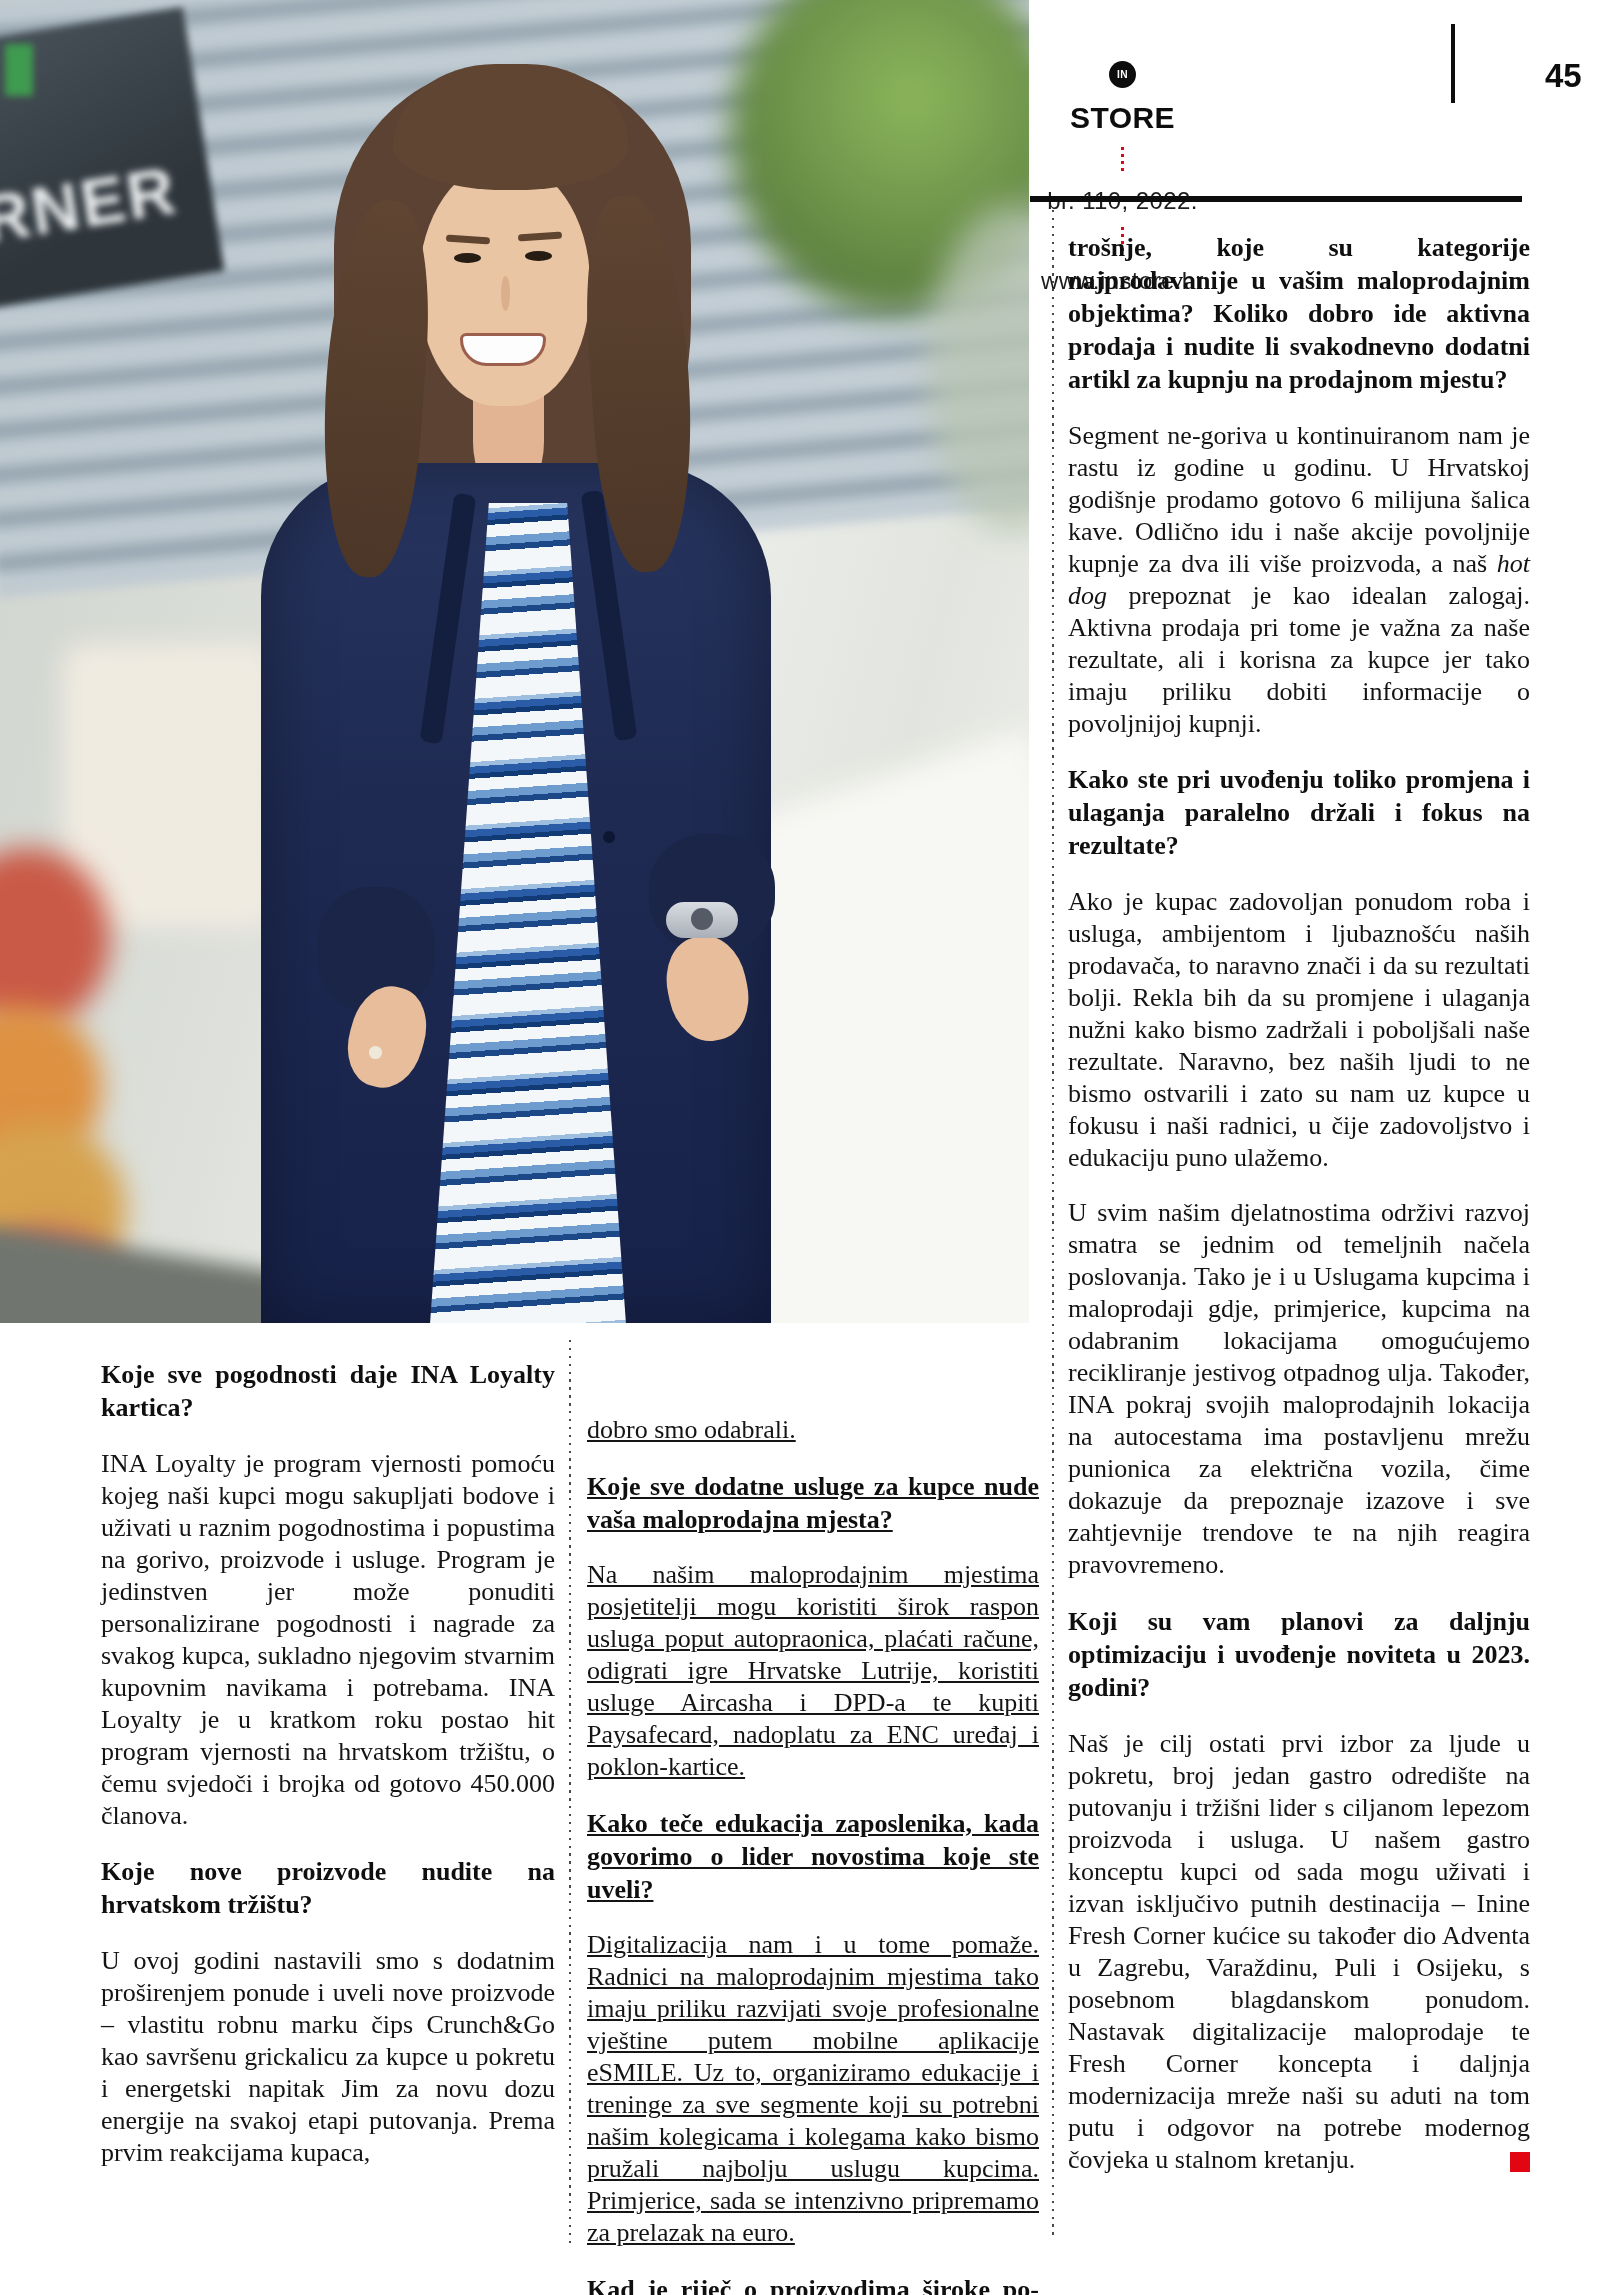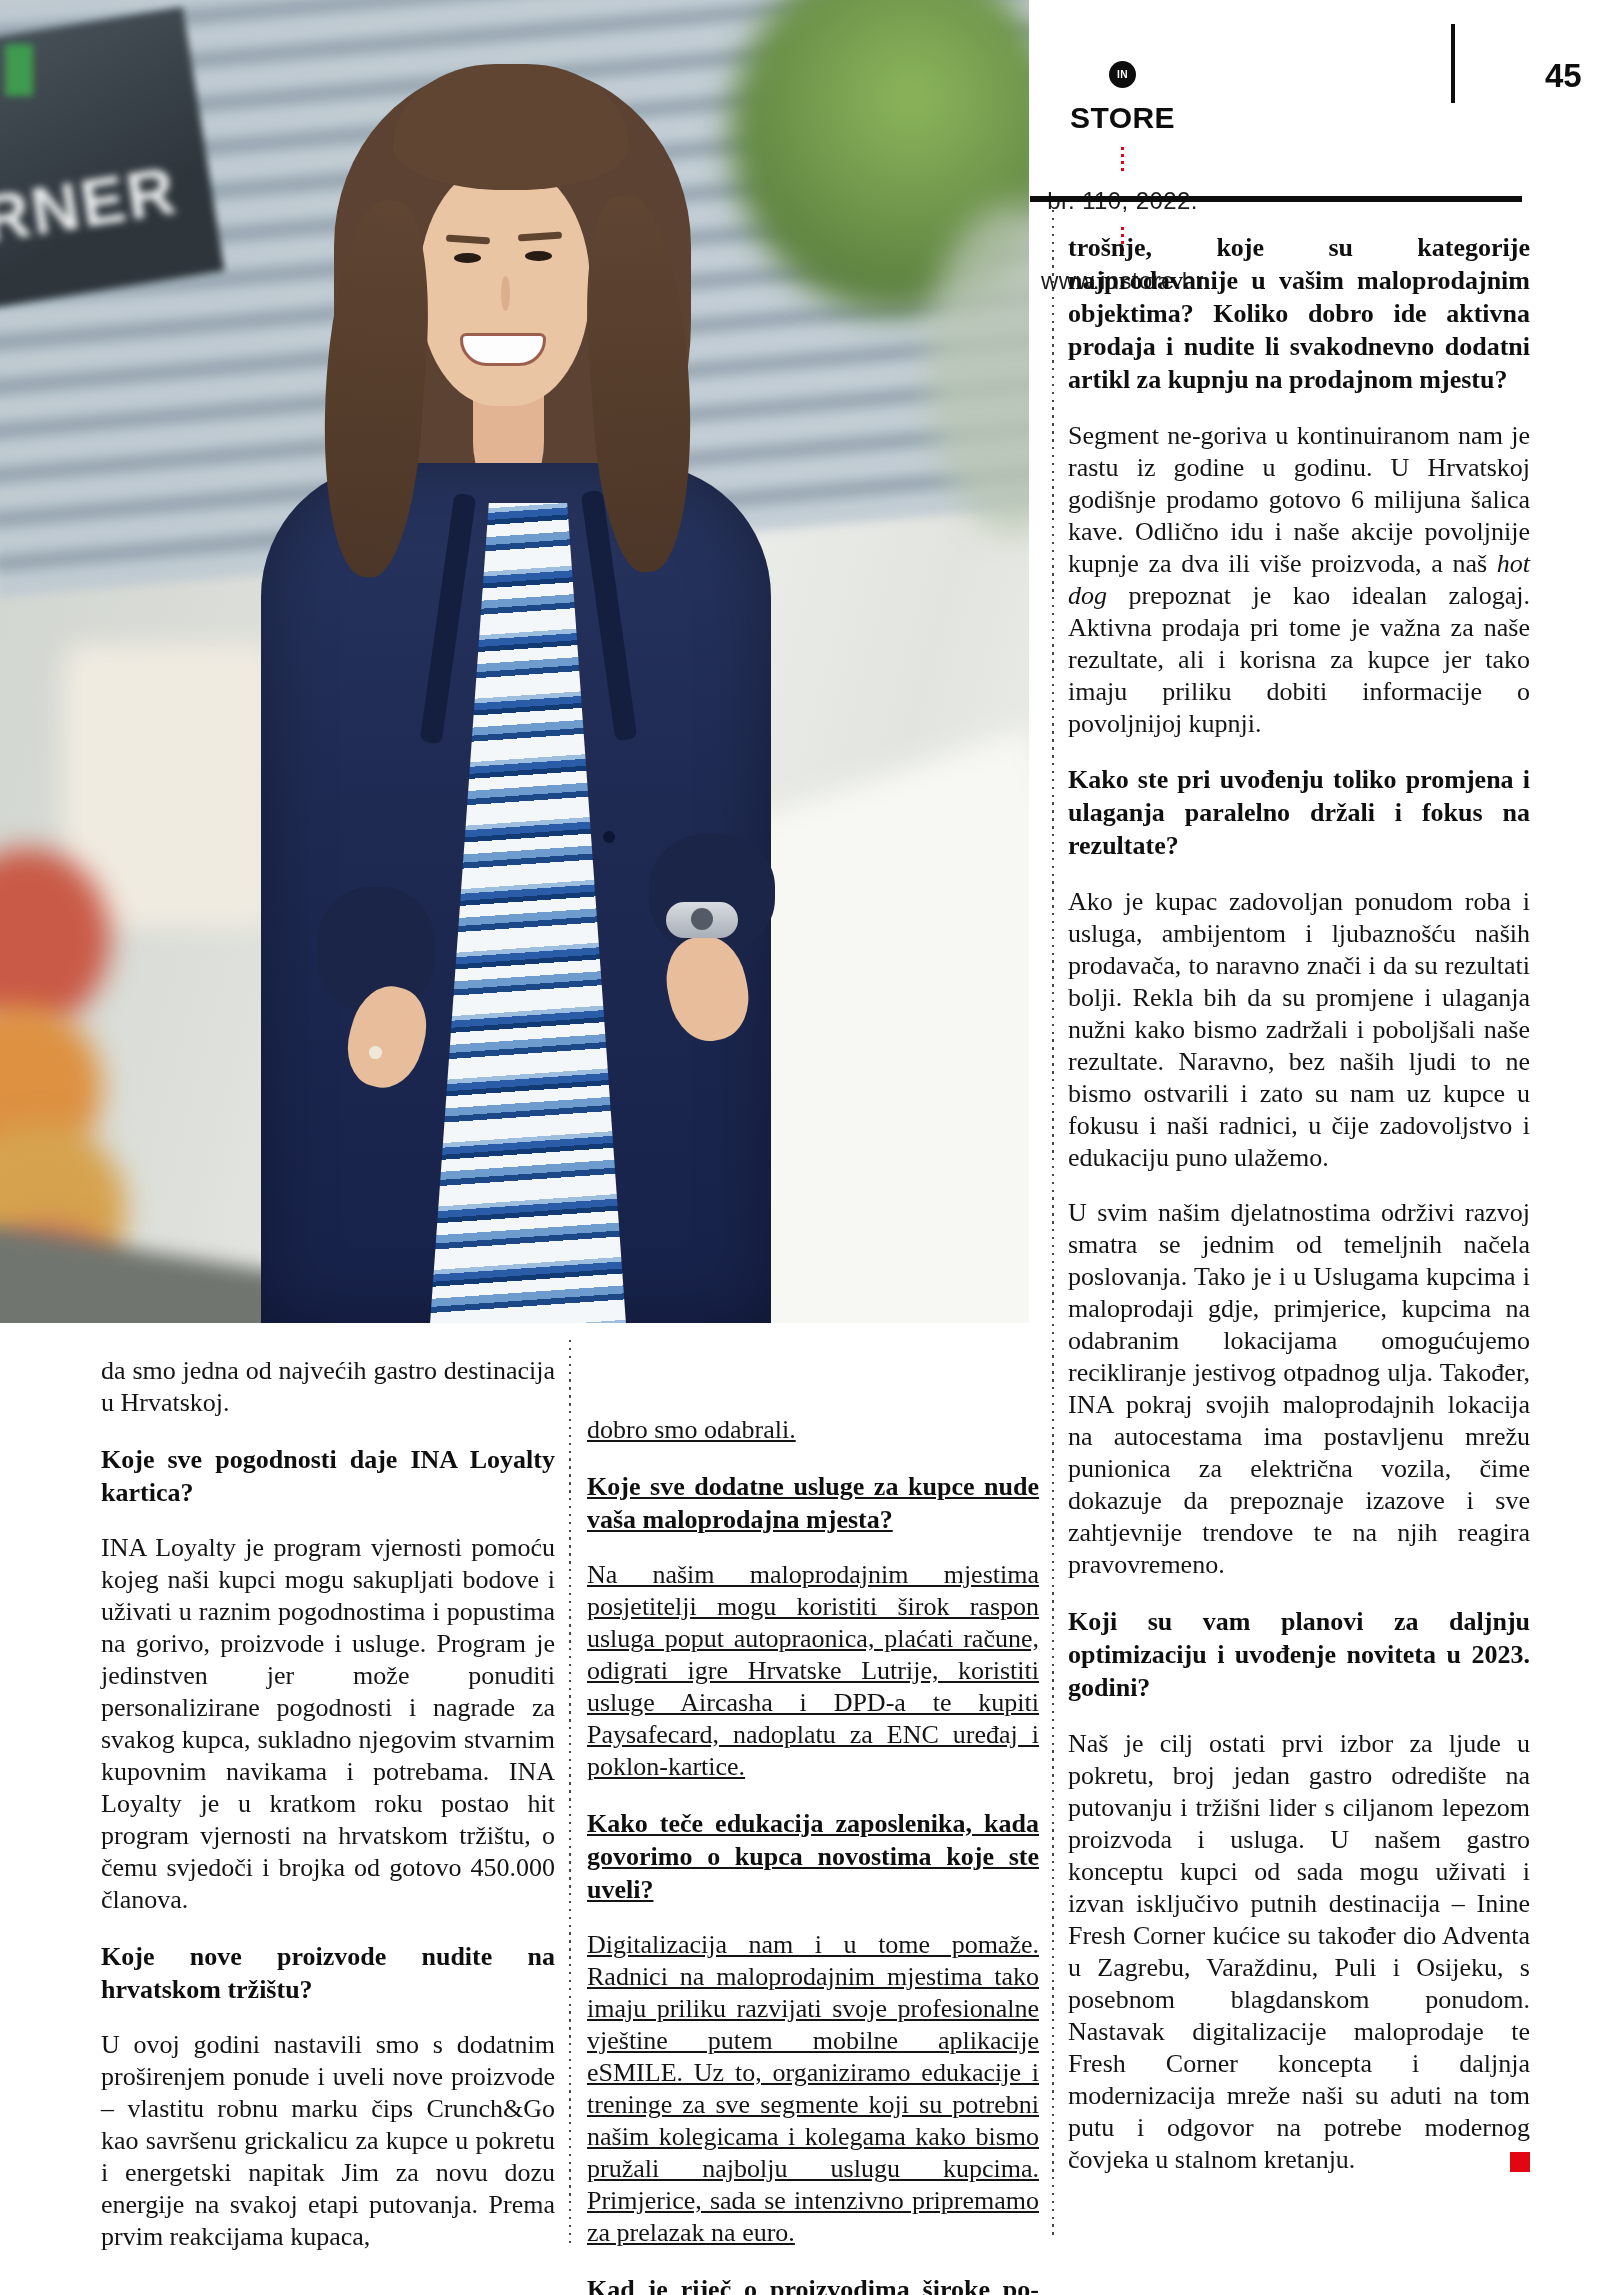--- a/index.html
+++ b/index.html
@@ -162,32 +162,31 @@
     <span class="hdr-site">www.instore.hr</span>
   </div>
   <div class="hdr-vline"></div>
   <div class="hdr-page">45</div>
 
   <div class="top-rule"></div>
   <div class="vdots left"></div>
   <div class="vdots right"></div>
 
   <div class="col col-left">
-    <p>da smo jedna od najvećih gastro destinacija u Hrvatskoj.</p>
     <h2>Koje sve pogodnosti daje INA Loyalty kartica?</h2>
     <p>INA Loyalty je program vjernosti pomoću kojeg naši kupci mogu sakupljati bodove i uživati u raznim pogodnostima i popustima na gorivo, proizvode i usluge. Program je jedinstven jer može ponuditi personalizirane pogodnosti i nagrade za svakog kupca, sukladno njegovim stvarnim kupovnim navikama i potrebama. INA Loyalty je u kratkom roku postao hit program vjernosti na hrvatskom tržištu, o čemu svjedoči i brojka od gotovo 450.000 članova.</p>
     <h2>Koje nove proizvode nudite na hrvatskom tržištu?</h2>
     <p>U ovoj godini nastavili smo s dodatnim proširenjem ponude i uveli nove proizvode – vlastitu robnu marku čips Crunch&amp;Go kao savršenu grickalicu za kupce u pokretu i energetski napitak Jim za novu dozu energije na svakoj etapi putovanja. Prema prvim reakcijama kupaca,</p>
   </div>
 
   <div class="col col-mid">
     <p>dobro smo odabrali.</p>
     <h2>Koje sve dodatne usluge za kupce nude vaša maloprodajna mjesta?</h2>
     <p>Na našim maloprodajnim mjestima posjetitelji mogu koristiti širok raspon usluga poput autopraonica, plaćati račune, odigrati igre Hrvatske Lutrije, koristiti usluge Aircasha i DPD-a te kupiti Paysafecard, nadoplatu za ENC uređaj i poklon-kartice.</p>
-    <h2>Kako teče edukacija zaposlenika, kada govorimo o kupca novostima koje ste uveli?</h2>
+    <h2>Kako teče edukacija zaposlenika, kada govorimo o lider novostima koje ste uveli?</h2>
     <p>Digitalizacija nam i u tome pomaže. Radnici na maloprodajnim mjestima tako imaju priliku razvijati svoje profesionalne vještine putem mobilne aplikacije eSMILE. Uz to, organiziramo edukacije i treninge za sve segmente koji su potrebni našim kolegicama i kolegama kako bismo pružali najbolju uslugu kupcima. Primjerice, sada se intenzivno pripremamo za prelazak na euro.</p>
     <h2 class="just-last">Kad je riječ o proizvodima široke po-</h2>
   </div>
 
   <div class="col col-right">
     <h2>trošnje, koje su kategorije najprodavanije u vašim maloprodajnim objektima? Koliko dobro ide aktivna prodaja i nudite li svakodnevno dodatni artikl za kupnju na prodajnom mjestu?</h2>
     <p><span>Segment ne-goriva u kontinuiranom nam je rastu iz godine u godinu. U Hrvatskoj godišnje prodamo gotovo 6 milijuna šalica kave. Odlično idu i naše akcije povoljnije kupnje za dva ili više proizvoda, a naš </span><span class="ital">hot dog</span><span> prepoznat je kao idealan zalogaj. Aktivna prodaja pri tome je važna za naše rezultate, ali i korisna za kupce jer tako imaju priliku dobiti informacije o povoljnijoj kupnji.</span></p>
     <h2>Kako ste pri uvođenju toliko promjena i ulaganja paralelno držali i fokus na rezultate?</h2>
     <p>Ako je kupac zadovoljan ponudom roba i usluga, ambijentom i ljubaznošću naših prodavača, to naravno znači i da su rezultati bolji. Rekla bih da su promjene i ulaganja nužni kako bismo zadržali i poboljšali naše rezultate. Naravno, bez naših ljudi to ne bismo ostvarili i zato su nam uz kupce u fokusu i naši radnici, u čije zadovoljstvo i edukaciju puno ulažemo.</p>
     <p>U svim našim djelatnostima održivi razvoj smatra se jednim od temeljnih načela poslovanja. Tako je i u Uslugama kupcima i maloprodaji gdje, primjerice, kupcima na odabranim lokacijama omogućujemo recikliranje jestivog otpadnog ulja. Također, INA pokraj svojih maloprodajnih lokacija na autocestama ima postavljenu mrežu punionica za električna vozila, čime dokazuje da prepoznaje izazove i sve zahtjevnije trendove te na njih reagira pravovremeno.</p>

